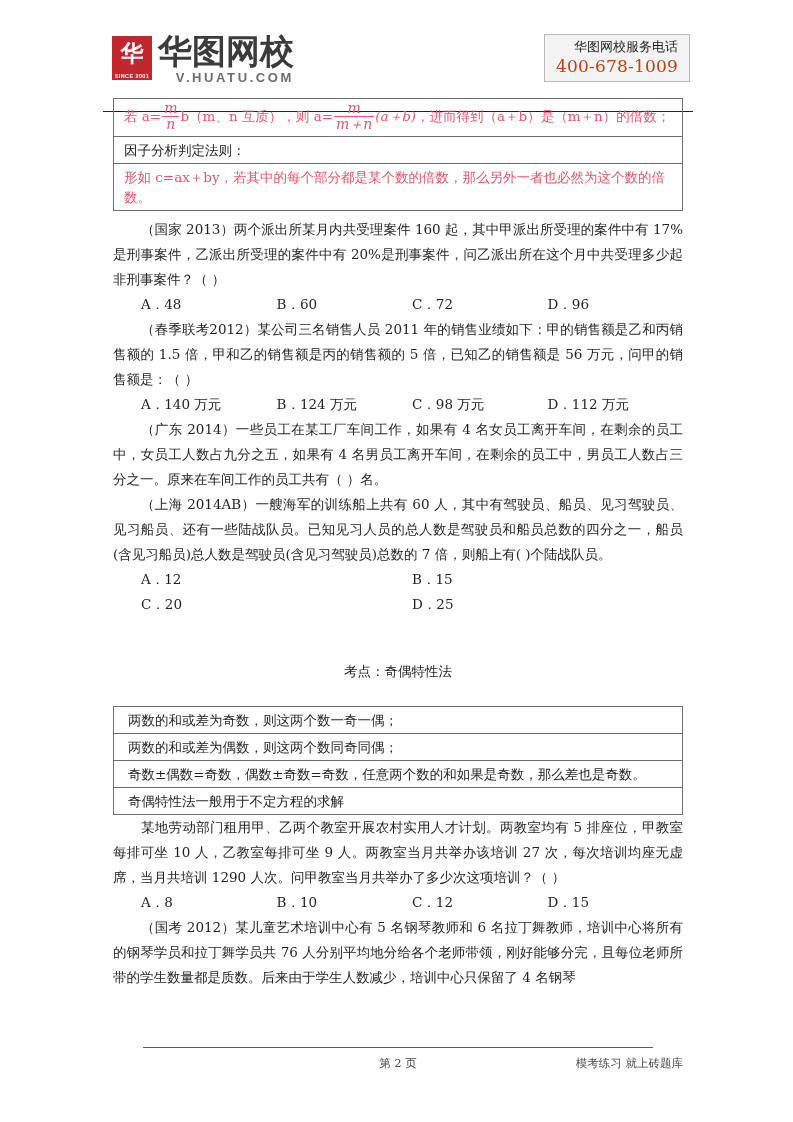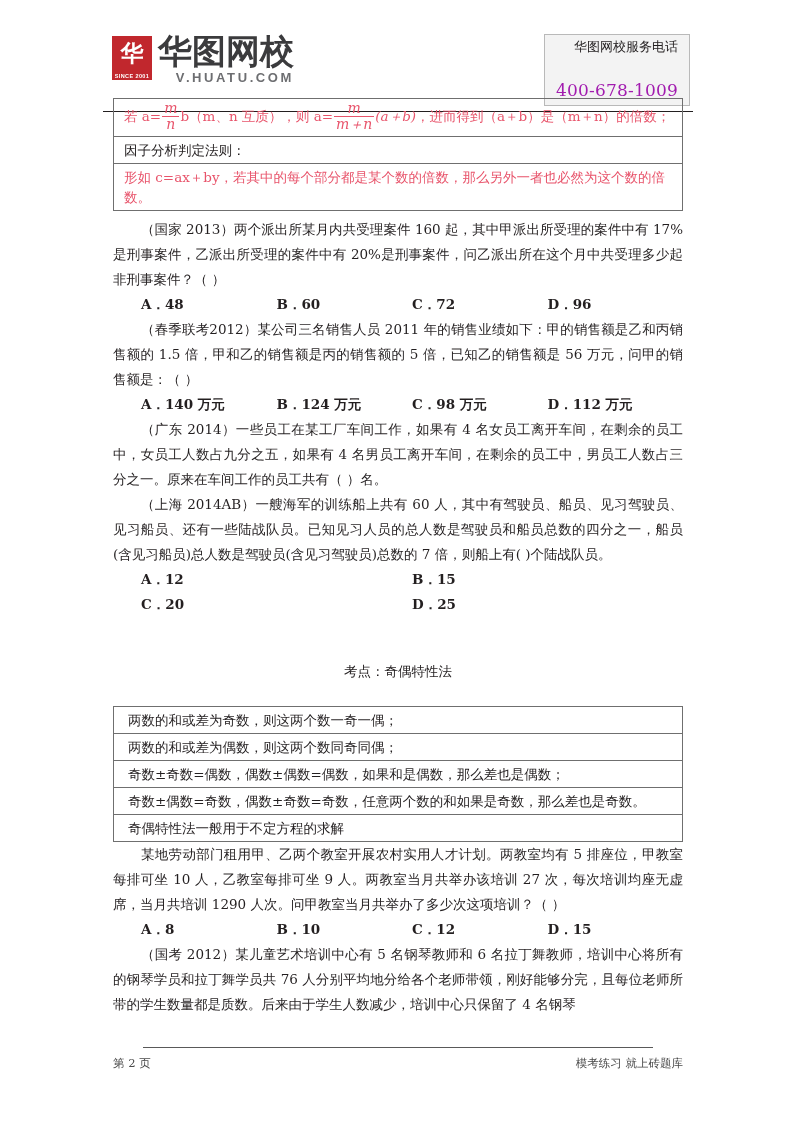--- a/index.html
+++ b/index.html
@@ -97,23 +97,22 @@
   .phone-label {
     font-family: "DejaVu Serif", "Liberation Serif", serif;
     font-size: 13px;
     line-height: 18px;
     color: #231f20;
   }
   .phone-number {
     font-family: "DejaVu Serif", "Liberation Serif", serif;
     font-size: 17px;
     line-height: 21px;
-    color: #a21caf;
+    color: #c2410c;
     letter-spacing: 0.2px;
-    margin-top: 24px;
   }
   .header-rule {
     position: absolute;
     left: 103px; top: 91px;
     width: 590px;
     height: 0;
     border-top: 1.6px solid #231f20;
   }
 
   
@@ -167,21 +166,21 @@
   .para.indent { text-indent: 28px; }
 
   .opts {
     font-size: 13.5px;
     line-height: 25px;
     color: #231f20;
     margin: 0;
     display: flex;
     padding-left: 28px;
   }
-  .opts span { display: inline-block; font-weight: bold; }
+  .opts span { display: inline-block; }
   .opt-4 span { width: 25%; }
   .opt-2 span { width: 50%; }
 
   .spacer-sm { height: 6px; }
 
   .section-title {
     text-align: center;
     font-size: 13.5px;
     line-height: 25px;
     color: #231f20;
@@ -215,21 +214,21 @@
     left: 113px; top: 1053px;
     width: 570px;
     height: 22px;
     font-size: 11.5px;
     line-height: 20px;
     color: #4a4a4a;
   }
   .footer .page-num {
     position: absolute;
     left: 0; right: 0;
-    text-align: left;
+    text-align: center;
   }
   .footer .slogan {
     position: absolute;
     right: 0;
     top: 0;
     white-space: nowrap;
   }
 </style>
 </head>
 <body>
@@ -313,23 +312,20 @@
 
     <table class="box2">
       <tbody>
           <tr>
         <td>两数的和或差为奇数，则这两个数一奇一偶；</td>
       </tr>
       <tr>
         <td>两数的和或差为偶数，则这两个数同奇同偶；</td>
       </tr>
       <tr>
-        <td>奇数±奇数=偶数，偶数±偶数=偶数，如果和是偶数，那么差也是偶数；</td>
-      </tr>
-      <tr>
         <td>奇数±偶数=奇数，偶数±奇数=奇数，任意两个数的和如果是奇数，那么差也是奇数。</td>
       </tr>
       <tr>
         <td>奇偶特性法一般用于不定方程的求解</td>
       </tr>
     </tbody>
       </table>
 
     <p class="para indent">某地劳动部门租用甲、乙两个教室开展农村实用人才计划。两教室均有 5 排座位，甲教室每排可坐 10 人，乙教室每排可坐 9 人。两教室当月共举办该培训 27 次，每次培训均座无虚席，当月共培训 1290 人次。问甲教室当月共举办了多少次这项培训？（     ）</p>
     <div class="opts opt-4">

